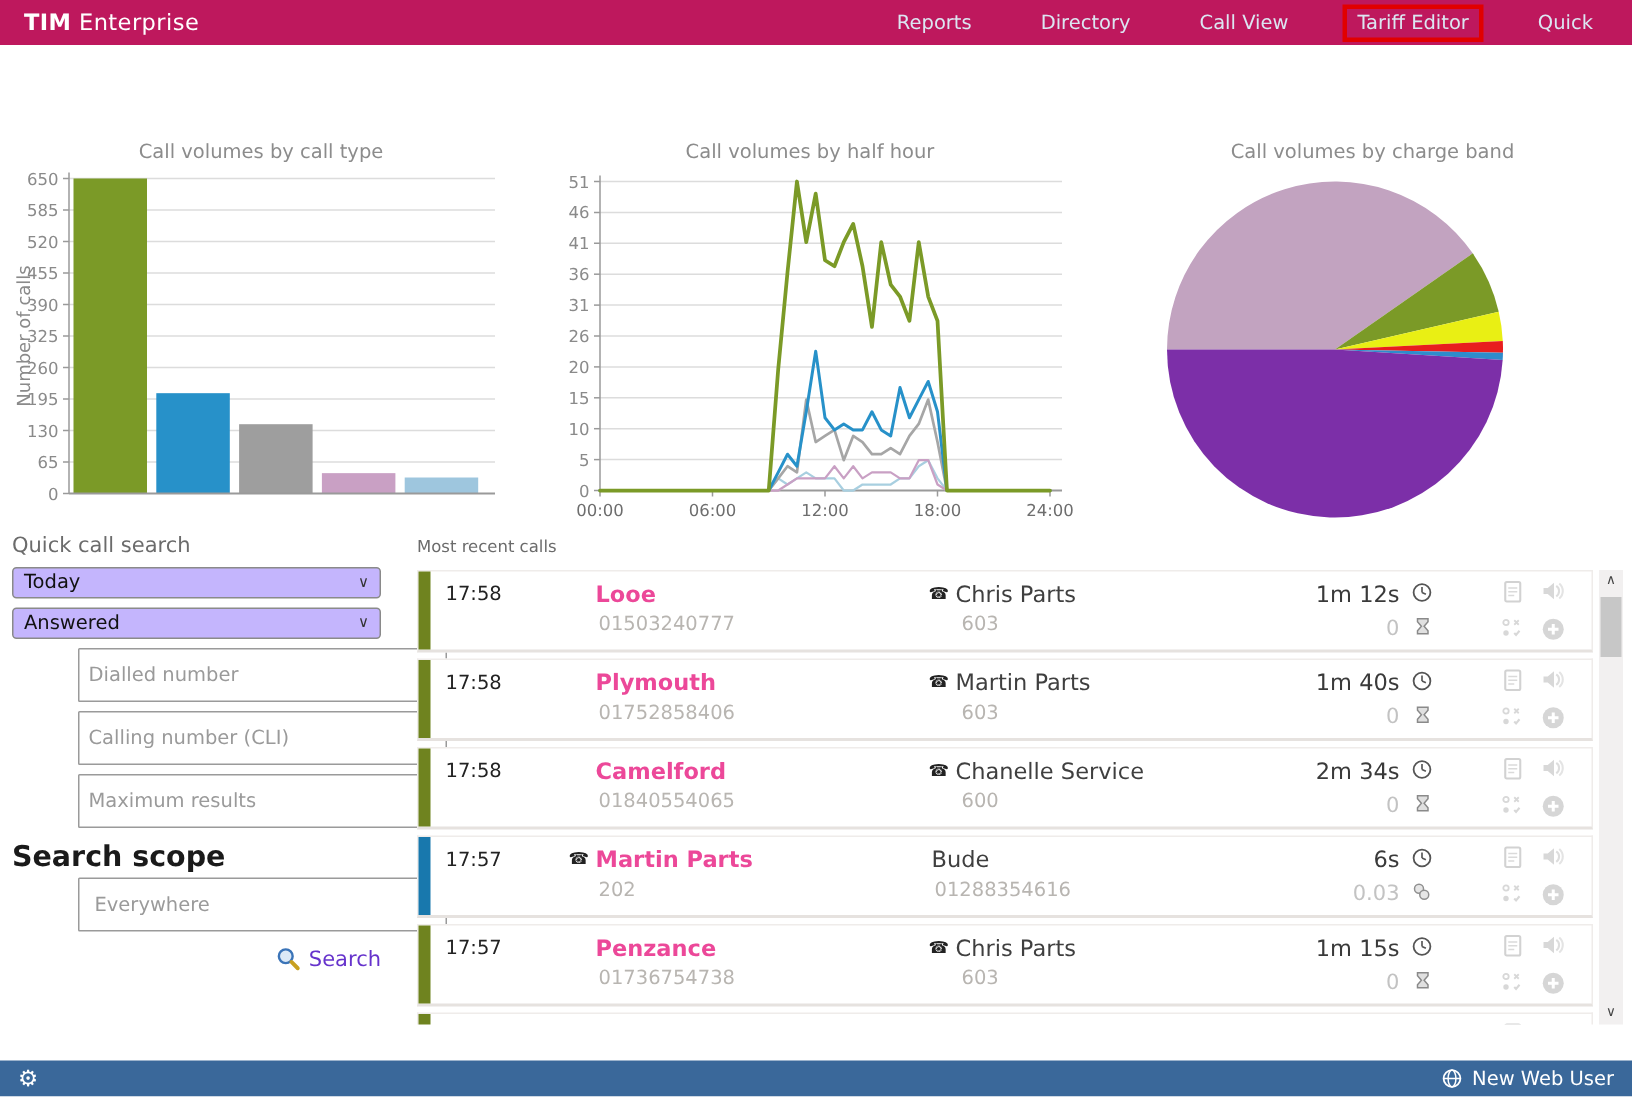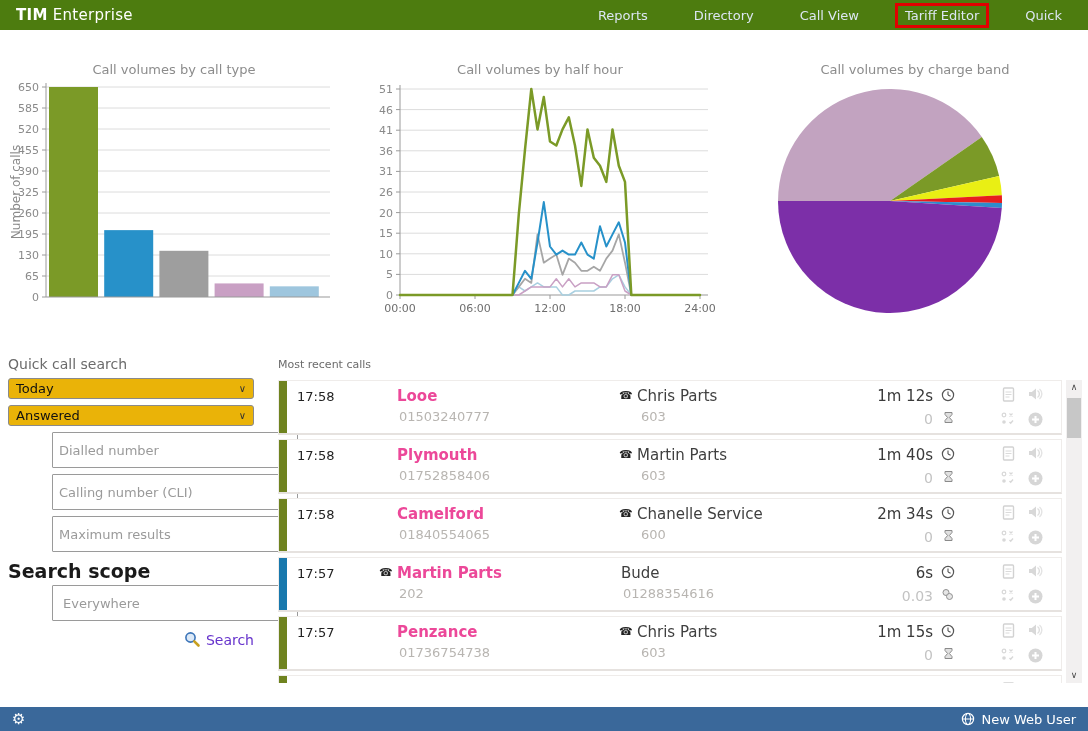--- a/index.html
+++ b/index.html
@@ -1,45 +1,45 @@
 <!DOCTYPE html>
 <html><head>
 <meta charset="utf-8">
 <style>
   html,body{margin:0;padding:0;background:#fff;}
   body{width:1088px;height:731px;position:relative;overflow:hidden;
        font-family:"DejaVu Sans","Liberation Sans",sans-serif;color:#333;}
 
   
-  .topbar{position:absolute;left:0;top:0;width:1088px;height:30px;background:#4d7c0f;
+  .topbar{position:absolute;left:0;top:0;width:1088px;height:30px;background:#be185d;
           display:flex;align-items:center;}
   .brand{margin-left:16px;color:#fff;font-size:15px;letter-spacing:.3px;}
   .brand b{font-weight:bold;margin-right:5px;}
   .nav{margin-left:auto;display:flex;align-items:center;gap:46px;padding-right:26px;}
   .nav-item{color:#dce6f2;font-size:13px;cursor:pointer;white-space:nowrap;}
   .nav-item.hl{border:3px solid #e10000;padding:2px 7px;margin:-5px -10px;}
   .bottombar{position:absolute;left:0;top:707px;width:1088px;height:24px;background:#3a689a;
              display:flex;align-items:center;}
   .gear{margin-left:12px;color:#fff;font-size:15px;line-height:24px;cursor:pointer;}
   .footer-right{margin-left:auto;margin-right:12px;display:flex;align-items:center;gap:6px;
                 color:#fff;font-size:13px;cursor:pointer;}
 
   
-  .chart{position:absolute;}
+  .chart{position:absolute;margin-top:32px;}
   .chart .title{text-align:center;font-size:13px;color:#8c8c8c;padding-top:4px;}
   #bar-chart{left:8px;top:58px;width:332px;height:258px;}
   #line-chart{left:362px;top:58px;width:356px;height:268px;}
   #pie-chart{left:745px;top:58px;width:340px;height:272px;}
   .chart svg{display:block;}
 
   
   .search-panel{position:absolute;left:8px;top:356px;width:246px;}
   .panel-title{font-size:14px;color:#6b6b6b;}
   .sel{box-sizing:border-box;width:246px;height:21px;border:1px solid #8a8a8a;border-radius:3px;
-       background:#eab308;margin-top:6px;display:flex;align-items:center;font-size:13px;color:#111;
+       background:#c4b5fd;margin-top:6px;display:flex;align-items:center;font-size:13px;color:#111;
        padding:0 7px;cursor:pointer;}
   .sel .chev{margin-left:auto;font-size:10px;color:#333;}
   .inp{box-sizing:border-box;width:246px;height:36px;border:1px solid #9a9a9a;border-radius:1px;
        margin-top:6px;font-size:13px;color:#333;padding:0 6px;
        font-family:"DejaVu Sans","Liberation Sans",sans-serif;margin-left:44px;}
   .inp::placeholder{color:#9a9a9a;opacity:1;}
   .scope-label{font-size:19px;font-weight:bold;color:#1a1a1a;margin-top:8px;}
   .inp.scope{margin-top:3px;padding-left:10px;}
   .search-btn{display:flex;align-items:center;gap:5px;justify-content:flex-end;margin-top:10px;
               color:#6633cc;font-size:14px;cursor:pointer;}

